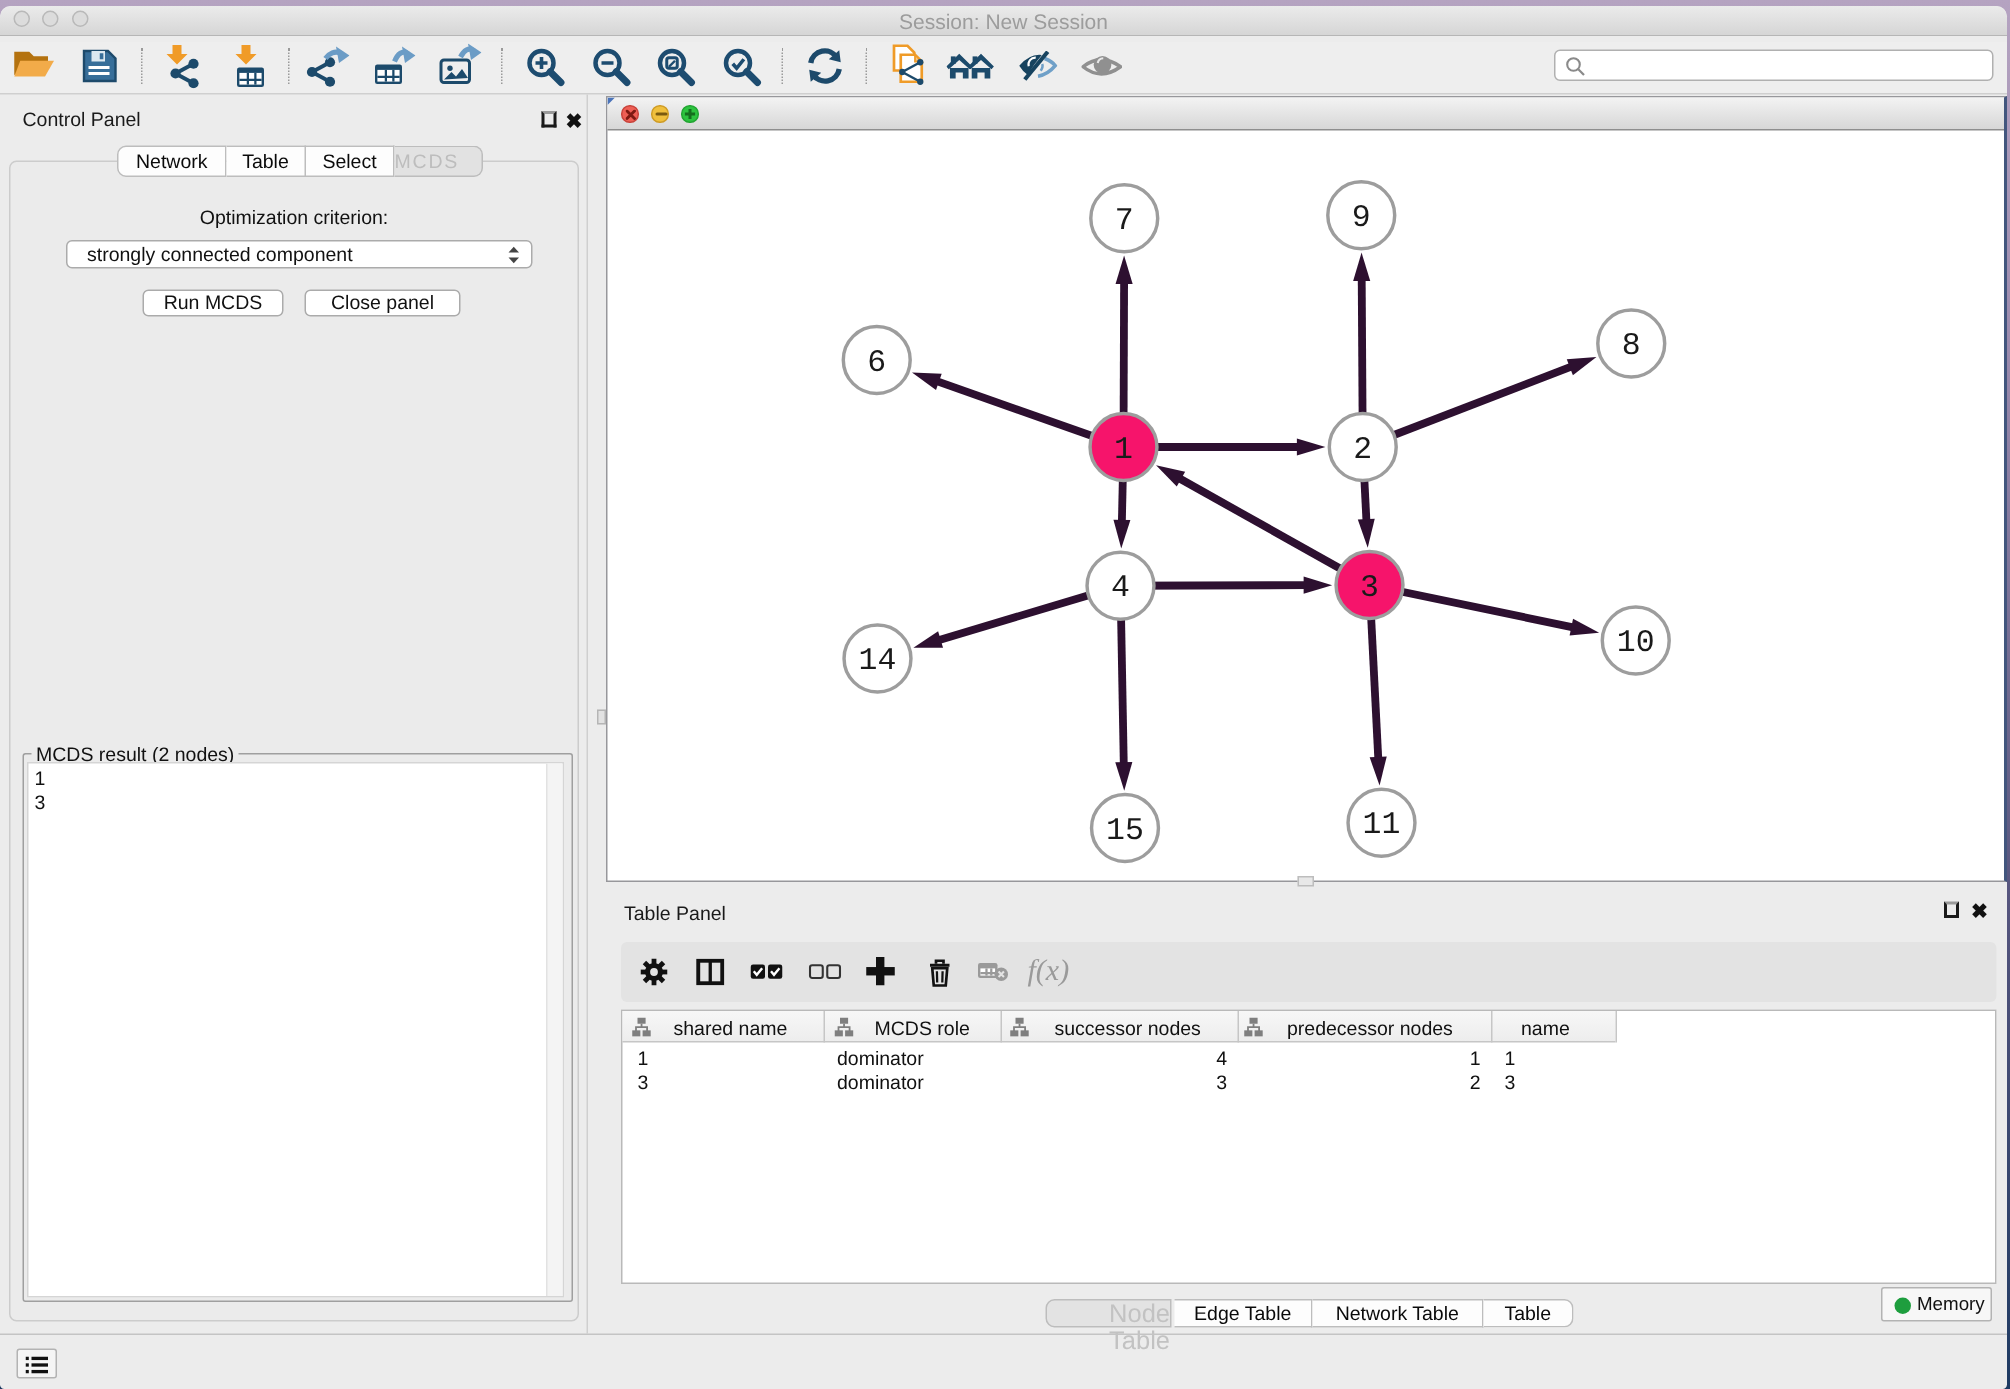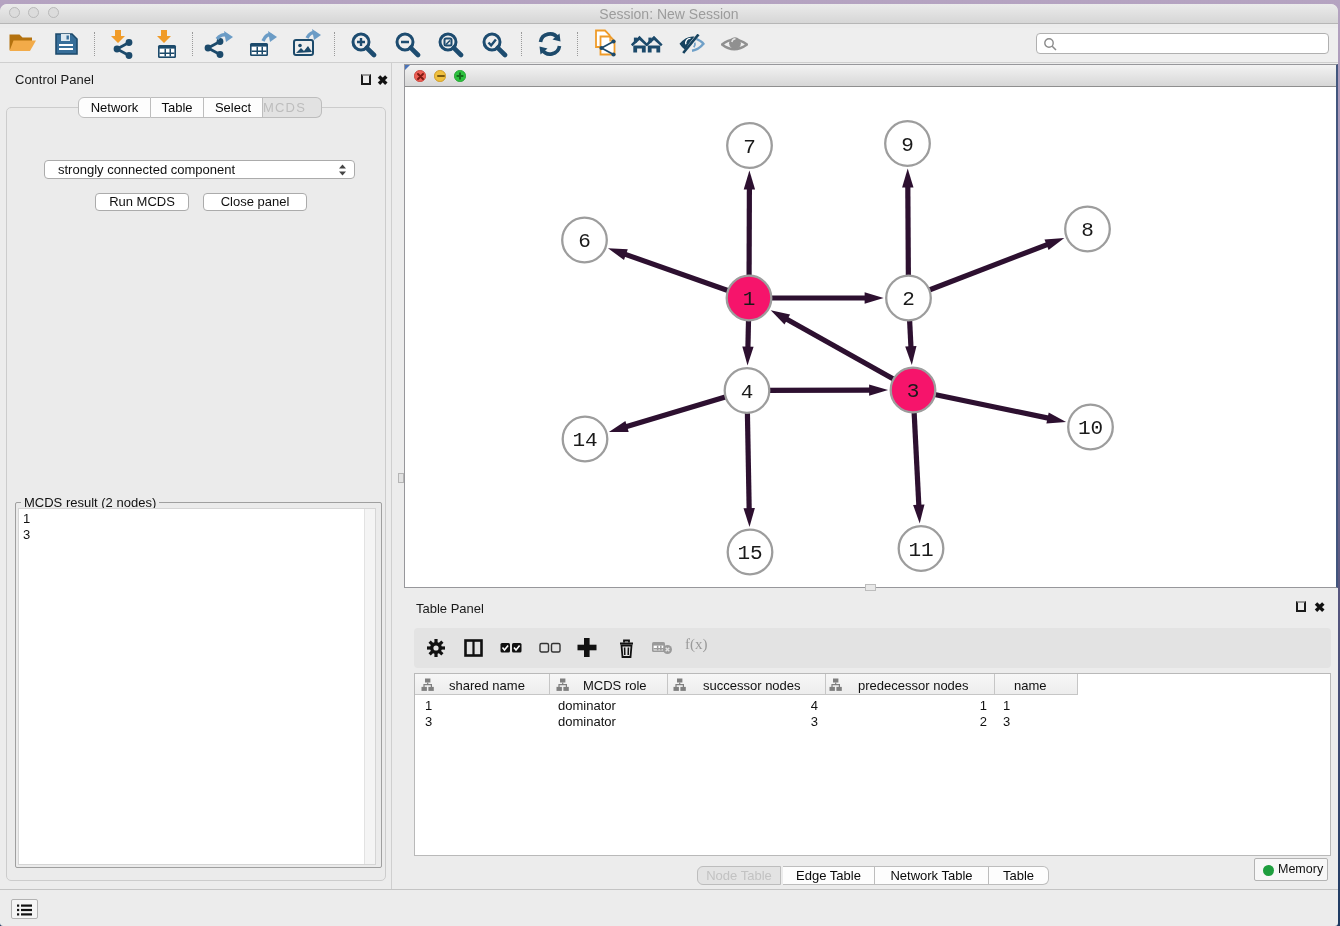--- a/index.html
+++ b/index.html
@@ -141,20 +141,21 @@
 </div>
 
 <div class="abs" style="left:15px;top:72px;font-size:13px;color:#1a1a1a">Control Panel</div>
 <div class="abs" style="left:361px;top:74px;width:10px;height:11px;border:2px solid #1a1a1a;border-top-color:#9a9a9a"></div>
 <div class="abs" style="left:377px;top:72px;font-size:13.5px;font-weight:bold;color:#111">✖</div>
 <div class="abs" style="left:6px;top:107px;width:380px;height:774px;background:#ebebeb;border:1px solid #cccccc;border-radius:5px"></div>
 <div style="position:absolute;left:78px;top:97px;width:73px;height:21px;background:#fdfdfd;border:1px solid #bdbdbd;border-left-width:1px;border-radius:6px 0 0 6px;box-sizing:border-box;font-size:13px;color:#0a0a0a;text-align:center;line-height:19px">Network</div>
       <div style="position:absolute;left:151px;top:97px;width:53px;height:21px;background:#fdfdfd;border:1px solid #bdbdbd;border-left-width:0px;border-radius:0 0 0 0;box-sizing:border-box;font-size:13px;color:#0a0a0a;text-align:center;line-height:19px">Table</div>
       <div style="position:absolute;left:204px;top:97px;width:59px;height:21px;background:#fdfdfd;border:1px solid #bdbdbd;border-left-width:0px;border-radius:0 0 0 0;box-sizing:border-box;font-size:13px;color:#0a0a0a;text-align:center;line-height:19px">Select</div>
       <div style="position:absolute;left:263px;top:97px;width:59px;height:21px;background:#e2e2e2;border:1px solid #bdbdbd;border-left-width:0px;border-radius:0 6px 6px 0;box-sizing:border-box;font-size:13px;color:#bdbdbd;letter-spacing:1.2px;text-align:left;line-height:19px">MCDS</div>
+<div class="abs" style="left:0;top:137px;width:392px;text-align:center;font-size:13px;color:#111">Optimization criterion:</div>
 <div class="abs" style="left:44px;top:160px;width:311px;height:19px;background:#fff;border:1px solid #ababab;border-radius:4px">
   <div class="abs" style="left:13px;top:1px;font-size:13px;color:#111">strongly connected component</div>
   <svg class="abs" style="right:7px;top:3px" width="9" height="12" viewBox="0 0 9 12">
           <polygon points="4.5,0.5 8,4.4 1,4.4" fill="#444"></polygon>
           <polygon points="4.5,11.5 8,7.6 1,7.6" fill="#444"></polygon>
         </svg>
 </div>
 <div class="abs" style="left:95px;top:193px;width:94px;height:18px;background:#fff;border:1px solid #ababab;border-radius:4px;font-size:13px;text-align:center;line-height:16px;color:#111">Run MCDS</div>
 <div class="abs" style="left:203px;top:193px;width:104px;height:18px;background:#fff;border:1px solid #ababab;border-radius:4px;font-size:13px;text-align:center;line-height:16px;color:#111">Close panel</div>
 
@@ -283,21 +284,21 @@
       </svg>
       <svg style="position:absolute;left:652px;top:639px" width="20" height="18" viewBox="0 0 20 18">
         <rect x="0" y="3" width="13" height="10" rx="1.5" fill="#9a9a9a"></rect>
         <rect x="1.6" y="6.6" width="9.8" height="4.8" fill="#fff"></rect>
         <rect x="1.6" y="9.0" width="9.8" height="1.5" fill="#9a9a9a"></rect>
         <rect x="4.9" y="6.6" width="1.5" height="4.8" fill="#9a9a9a"></rect>
         <rect x="8.1" y="6.6" width="1.5" height="4.8" fill="#9a9a9a"></rect>
         <circle cx="15.5" cy="10.5" r="4.5" fill="#9a9a9a"></circle>
         <path d="M13.7 8.7 l3.6 3.6 M17.3 8.7 l-3.6 3.6" stroke="#e3e3e3" stroke-width="1.4"></path>
       </svg>
-      <div style="position:absolute;left:685px;top:636px;width:34px;font-family:'Liberation Serif',serif;font-size:15px;color:#9a9a9a">f(x)</div>
+      <div style="position:absolute;left:685px;top:636px;width:34px;font-family:'Liberation Serif',serif;font-style:italic;font-size:20px;color:#9a9a9a">f(x)</div>
 <div class="abs" style="left:414px;top:673px;width:917px;height:183px;background:#fff;border:1px solid #b9b9b9"></div>
 <div class="abs" style="left:415px;top:674px;width:662px;height:21px;background:linear-gradient(#f7f7f7,#ededed);border-bottom:1px solid #c6c6c6"></div>
 <div style="position:absolute;left:549px;top:674px;width:0;height:21px;border-left:1px solid #c6c6c6"></div>
       <div style="position:absolute;left:667.3px;top:674px;width:0;height:21px;border-left:1px solid #c6c6c6"></div>
       <div style="position:absolute;left:824.5px;top:674px;width:0;height:21px;border-left:1px solid #c6c6c6"></div>
       <div style="position:absolute;left:993.6px;top:674px;width:0;height:21px;border-left:1px solid #c6c6c6"></div>
       <div style="position:absolute;left:1077px;top:674px;width:0;height:21px;border-left:1px solid #c6c6c6"></div>
 <svg style="position:absolute;left:421px;top:677.5px" width="14" height="14" viewBox="0 0 14 14">
         <rect x="4" y="0.5" width="5.4" height="4" fill="#7f7f7f"></rect>
         <path d="M6.7 4.5 v2 M3 9.3 v-2.6 h7.4 v2.6" fill="none" stroke="#7f7f7f" stroke-width="1.2"></path>
@@ -330,21 +331,21 @@
 <div style="position:absolute;left:425px;top:698px;font-size:13px;color:#111">1</div>
       <div style="position:absolute;left:558px;top:698px;font-size:13px;color:#111">dominator</div>
       <div style="position:absolute;left:740px;top:698px;width:78px;text-align:right;font-size:13px;color:#111">4</div>
       <div style="position:absolute;left:910px;top:698px;width:77px;text-align:right;font-size:13px;color:#111">1</div>
       <div style="position:absolute;left:1003px;top:698px;font-size:13px;color:#111">1</div>
       <div style="position:absolute;left:425px;top:714px;font-size:13px;color:#111">3</div>
       <div style="position:absolute;left:558px;top:714px;font-size:13px;color:#111">dominator</div>
       <div style="position:absolute;left:740px;top:714px;width:78px;text-align:right;font-size:13px;color:#111">3</div>
       <div style="position:absolute;left:910px;top:714px;width:77px;text-align:right;font-size:13px;color:#111">2</div>
       <div style="position:absolute;left:1003px;top:714px;font-size:13px;color:#111">3</div>
-<div style="position:absolute;left:697px;top:866px;width:84px;height:19px;background:#e3e3e3;border:1px solid #bdbdbd;border-left:1px solid #bdbdbd;border-left-width:1px;border-radius:6px 0 0 6px;box-sizing:border-box;font-size:13px;color:#c2c2c2;text-align:center;line-height:18px">Node Table</div>
+<div style="position:absolute;left:697px;top:866px;width:84px;height:19px;background:#e3e3e3;border:1px solid #bdbdbd;border-left:1px solid #bdbdbd;border-left-width:1px;border-radius:6px 0 0 6px;box-sizing:border-box;font-size:17px;color:#c2c2c2;text-align:right;line-height:18px">Node Table</div>
       <div style="position:absolute;left:783px;top:866px;width:92px;height:19px;background:#fdfdfd;border:1px solid #bdbdbd;border-left-width:0px;border-radius:0 0 0 0;box-sizing:border-box;font-size:13px;color:#0a0a0a;text-align:center;line-height:18px">Edge Table</div>
       <div style="position:absolute;left:875px;top:866px;width:114px;height:19px;background:#fdfdfd;border:1px solid #bdbdbd;border-left-width:0px;border-radius:0 0 0 0;box-sizing:border-box;font-size:13px;color:#0a0a0a;text-align:center;line-height:18px">Network Table</div>
       <div style="position:absolute;left:989px;top:866px;width:60px;height:19px;background:#fdfdfd;border:1px solid #bdbdbd;border-left-width:0px;border-radius:0 6px 6px 0;box-sizing:border-box;font-size:13px;color:#0a0a0a;text-align:center;line-height:18px">Table</div>
 
 <div class="abs" style="left:0;top:889px;width:1338px;height:1px;background:#c4c4c4"></div>
 <div class="abs" style="left:11px;top:899px;width:27px;height:20px;background:#f5f5f5;border:1px solid #b3b3b3;border-radius:2px">
   <svg style="position:absolute;left:5px;top:4px" width="15" height="12" viewBox="0 0 15 12">
           <g fill="#111">
             <rect x="0" y="0.5" width="2.2" height="2.2"></rect>
             <rect x="0" y="4.9" width="2.2" height="2.2"></rect>

